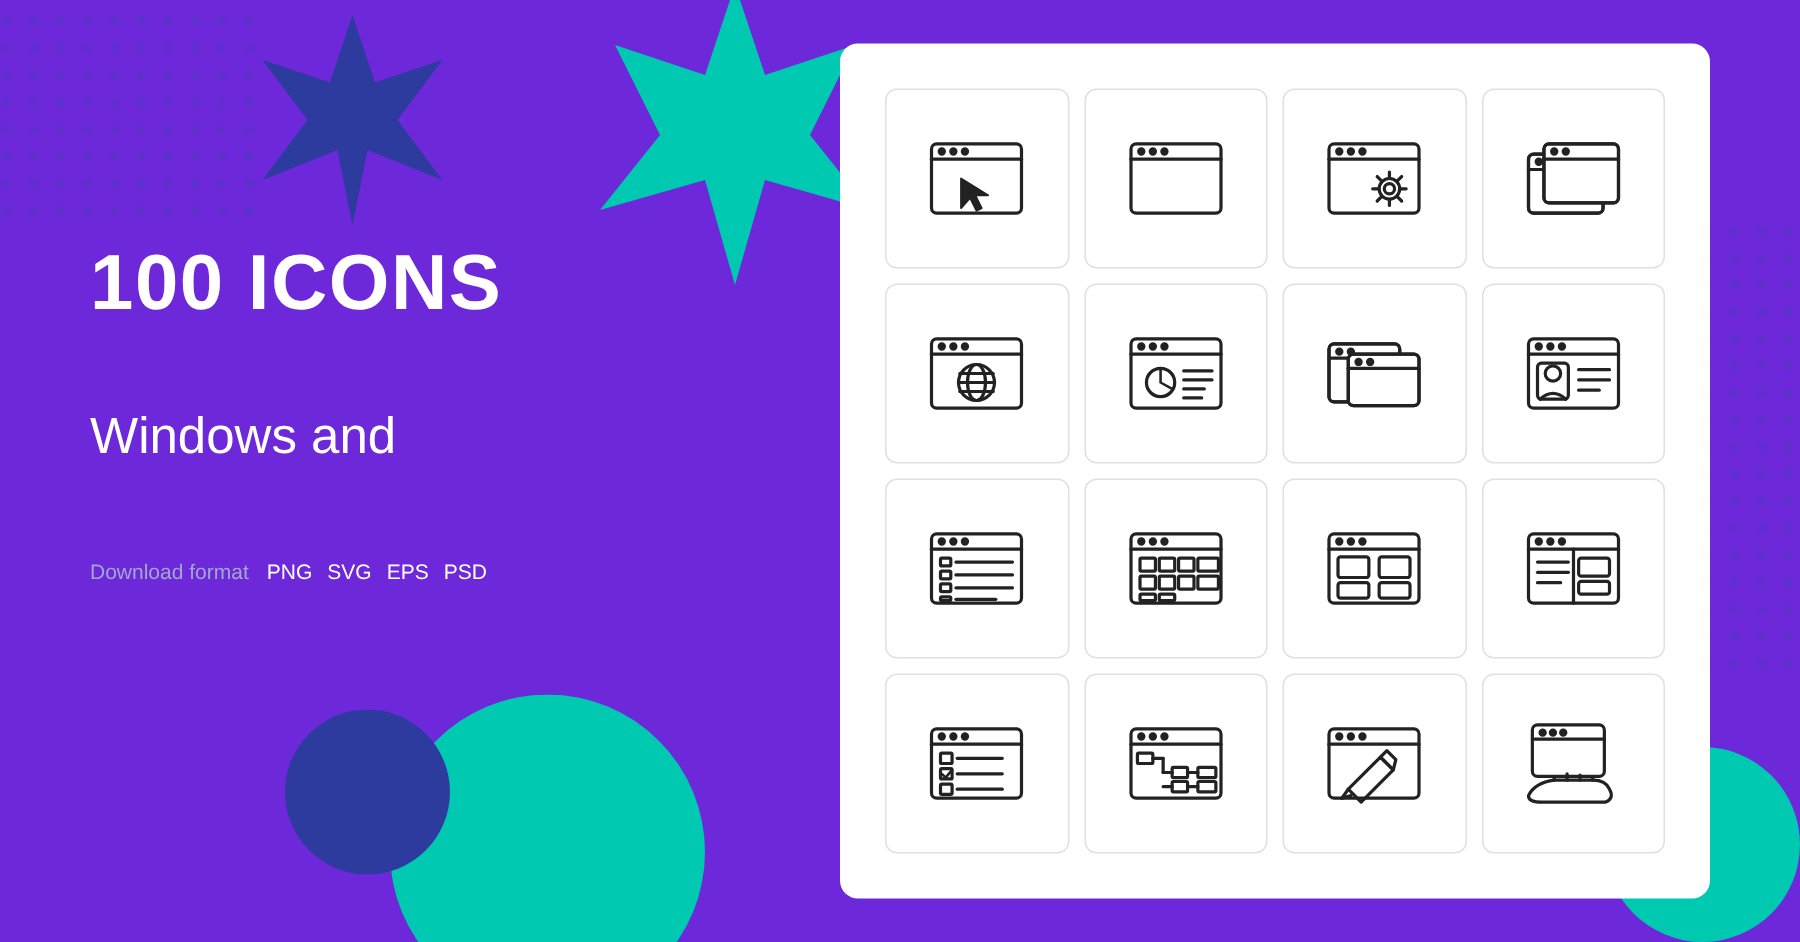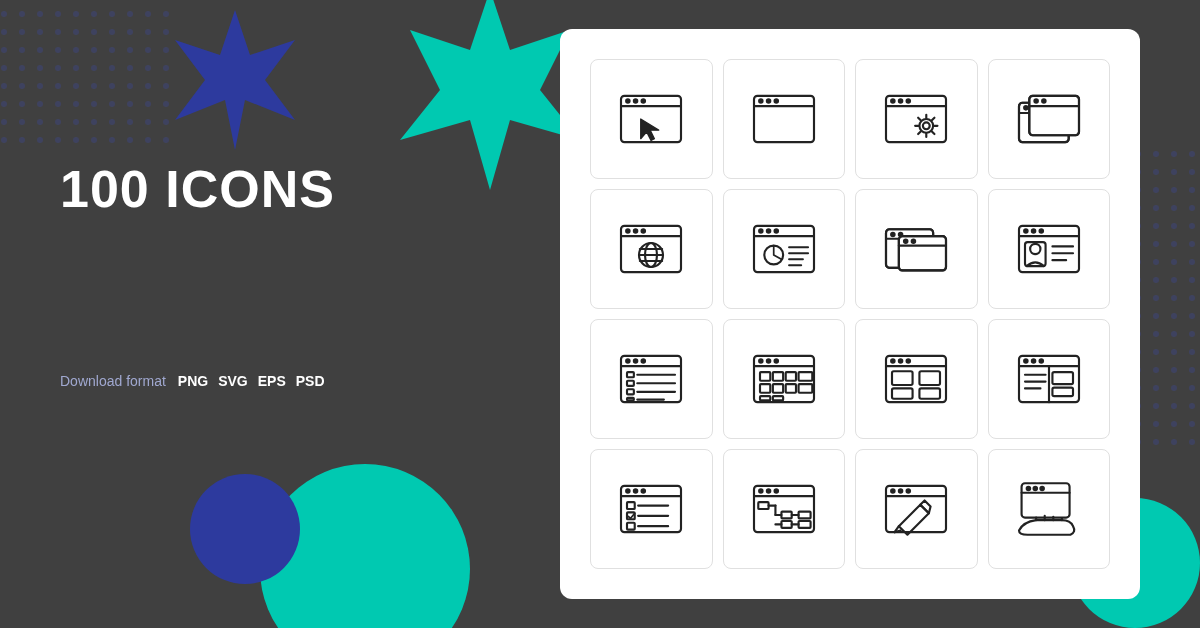--- a/index.html
+++ b/index.html
@@ -6,21 +6,21 @@
     body {
       width: 1200px;
       height: 628px;
       overflow: hidden;
       font-family: 'Arial', sans-serif;
     }
 
     .container {
       width: 1200px;
       height: 628px;
-      background-color: #404040;
+      background-color: #6d28d9;
       position: relative;
       display: flex;
       align-items: center;
     }
 
     .shape-dots-top {
       position: absolute;
       top: 10px;
       left: 0px;
       width: 180px;
@@ -75,21 +75,21 @@
       font-weight: 400;
     }
 
     .download-formats {
       display: flex;
       gap: 10px;
     }
 
     .format-tag {
       font-size: 14px;
-      font-weight: 700;
+      font-weight: 400;
       color: #ffffff;
     }
 
     
     .logo-section {
       display: flex;
       align-items: center;
       gap: 12px;
     }
 
@@ -204,21 +204,21 @@
       <rect width="120" height="300" fill="url(#dotpat2)"></rect>
     </svg>
   </div>
 
   <div class="shape-teal-circle-br"></div>
 
   <div class="left-panel">
     <div class="icon-count">100 ICONS</div>
 
     <div class="subtitle">
-      <br>
+      <span>Windows and</span><br>
     </div>
 
     <div class="download-section">
       <span class="download-label">Download format</span>
       <div class="download-formats">
         <span class="format-tag">PNG</span>
         <span class="format-tag">SVG</span>
         <span class="format-tag">EPS</span>
         <span class="format-tag">PSD</span>
       </div>

